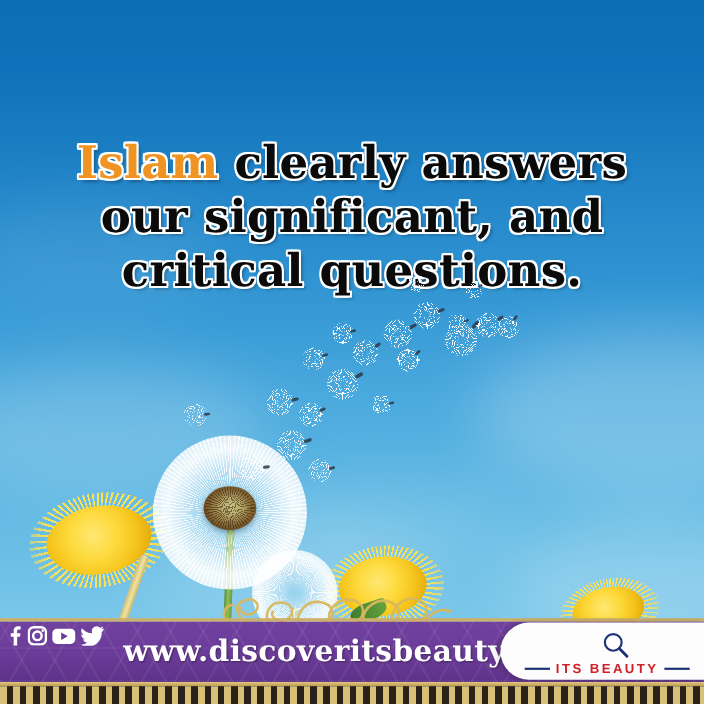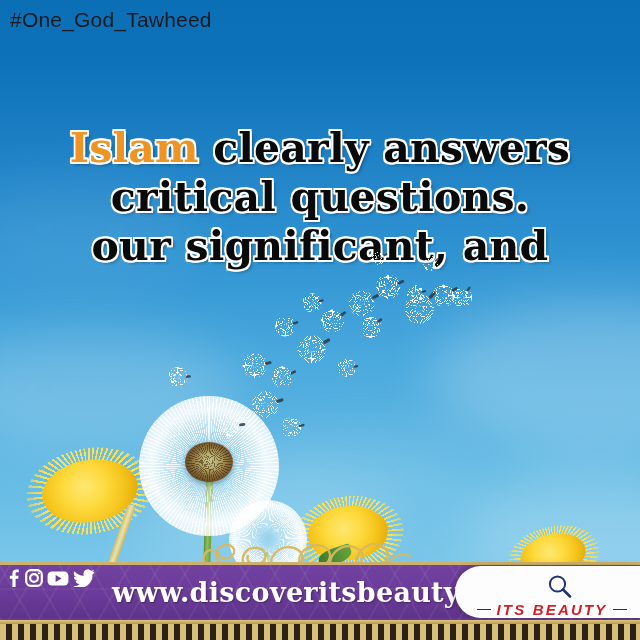--- a/index.html
+++ b/index.html
@@ -243,46 +243,44 @@
     color:#1f3277;white-space:nowrap;
   }
   .logo-word .gap{display:inline-block;width:19px;}
   .logo-sub{
     position:absolute;left:22px;top:35px;width:150px;
     display:flex;align-items:center;gap:5px;
   }
   .logo-sub .rule{flex:1;height:1.6px;background:#1f3277;}
   .logo-sub .txt{
     font-family:"Liberation Sans", sans-serif;
-    font-weight:bold;font-size:15px;letter-spacing:2.2px;color:#cf2027;
+    font-weight:bold;font-size:12px;letter-spacing:2.2px;color:#cf2027;
     white-space:nowrap;
-    font-style:italic;
   }
   .magnify{position:absolute;left:92px;top:8px;}
 </style>
 </head>
 <body>
 
 <div class="poster">
 
   <div class="sky">
     <div class="cloud c5"></div>
     <div class="cloud c1"></div>
     <div class="cloud c2"></div>
     <div class="cloud c6"></div>
     <div class="cloud c3"></div>
     <div class="cloud c4"></div>
   </div>
 
-  <div class="hashtag">#One_God_Tawheed</div>
 
   <div class="headline">
     <span class="hl-line"><span class="accent">Islam</span><span> clearly answers</span></span>
+    <span class="hl-line">our significant, and</span>
     <span class="hl-line">critical questions.</span>
-    <span class="hl-line">our significant, and</span>
   </div>
 
   <div class="scene">
 
     <div class="yrays yflower f1-rays"></div>
     <div class="yhead yflower f1-head"></div>
     <div class="ystem f1-stem"></div>
 
     <div class="yrays yflower f2-rays"></div>
     <div class="yhead yflower f2-head"></div>

